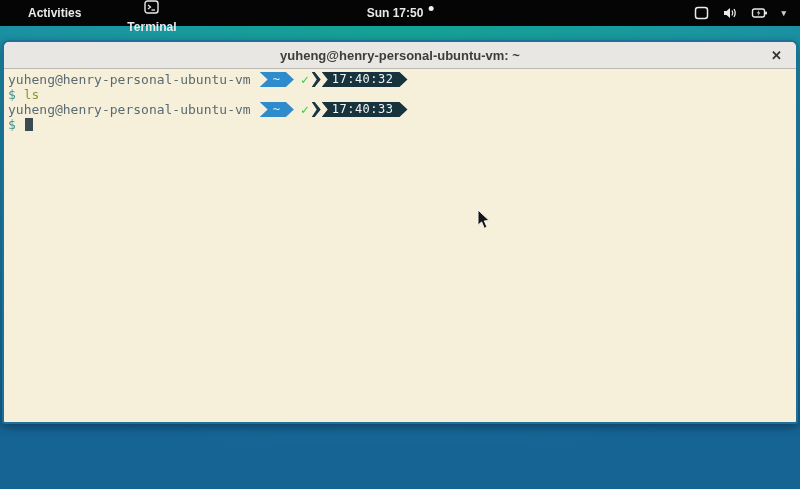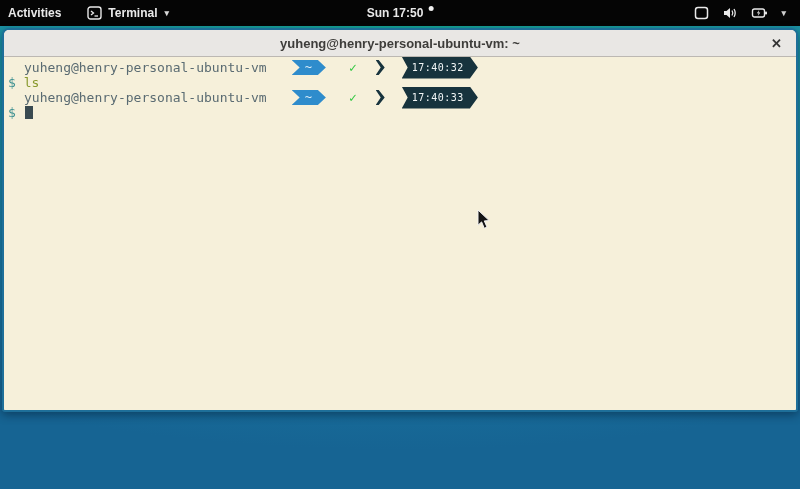--- a/index.html
+++ b/index.html
@@ -7,32 +7,32 @@
     width:800px;height:489px;position:relative;overflow:hidden;
     font-family:"Liberation Sans",sans-serif;
     background:
       radial-gradient(ellipse 120% 90% at 50% 2%, #14a394 0%, #1b93a2 38%, #1a7aa4 68%, #166493 100%);
   }
   
   .topbar{
     position:absolute;left:0;top:0;width:800px;height:26px;background:#050505;
     display:flex;align-items:center;color:#e9e9e9;font-size:12px;font-weight:700;
   }
-  .activities{padding:0 8px;height:100%;display:flex;align-items:center;cursor:pointer;}
-  .appmenu{display:flex;align-items:center;gap:6px;margin-left:12px;height:100%;padding:0 6px;cursor:pointer;}
+  .activities{padding:0 28px;height:100%;display:flex;align-items:center;cursor:pointer;}
+  .appmenu{display:flex;align-items:center;gap:6px;margin-left:12px;height:100%;padding:0 6px;cursor:pointer;flex-direction:column;}
   .appmenu .caret{font-size:9px;margin-left:1px;color:#d8d8d8;}
   .term-glyph{width:15px;height:14px;display:inline-block;}
   .clockwrap{position:absolute;left:50%;transform:translateX(-50%);display:flex;align-items:flex-start;gap:5px;cursor:pointer;}
   .notif-dot{width:5px;height:5px;border-radius:50%;background:#f0f0f0;display:inline-block;}
   .tray{position:absolute;right:6px;top:0;height:26px;display:flex;align-items:center;gap:13px;padding:0 8px;cursor:pointer;}
   .tray svg{display:block;}
   .tray .caret{font-size:9px;color:#cfcfcf;}
   
   .window{
-    position:absolute;left:2px;top:28px;width:792px;height:380px;
+    position:absolute;left:2px;top:40px;width:792px;height:380px;
     border:2px solid #1e6f99;border-radius:7px 7px 3px 3px;
     background:var(--terminal-bg,#f6f0da);
     box-shadow:0 3px 10px rgba(0,20,40,.45);
   }
   .titlebar{
     height:26px;background:#e9e7e4;border-bottom:1px solid #bcb8b2;
     border-radius:5px 5px 0 0;position:relative;display:flex;align-items:center;justify-content:center;
   }
   .title{font-size:13px;font-weight:700;color:#3e3d3a;}
   .closebtn{
@@ -40,38 +40,38 @@
     font-size:13px;font-weight:700;color:#333;line-height:1;cursor:pointer;padding:2px 3px;
   }
   
   .screen{
     position:absolute;left:0;top:27px;right:0;bottom:0;
     background:var(--terminal-bg,#f6f0da);
     font-family:"DejaVu Sans Mono",monospace;font-size:13px;line-height:15px;
     color:#45555c;padding-top:3px;overflow:hidden;cursor:text;border-radius:0 0 2px 2px;
   }
   .tline{display:flex;align-items:center;height:15px;white-space:pre;padding-left:4px;}
-  .prompt-line{padding-left:20px;gap:16px;}
+  .prompt-line{padding-left:4px;}
   .p-user{color:var(--prompt-user-color,#5a6b72);}
   .seg-cwd{
     margin-left:9px;height:15px;display:flex;align-items:center;
     background:var(--powerline-blue,#2e8ccc);color:#d9ecf8;
     padding:0 14px 0 13px;font-size:12px;
     clip-path:polygon(0 0,calc(100% - 8px) 0,100% 50%,calc(100% - 8px) 100%,0 100%,8px 50%);
   }
   .p-check{color:var(--check-green,#35c944);font-weight:700;margin:0 3px 0 7px;font-size:13px;}
   .seg-time-lead{
     width:9px;height:15px;background:var(--powerline-dark,#17333d);
     clip-path:polygon(0 0,3px 0,100% 50%,3px 100%,0 100%,calc(100% - 4px) 50%);
     margin-right:1px;
   }
   .seg-time{
-    height:22px;display:flex;align-items:center;
+    height:15px;display:flex;align-items:center;
     background:var(--powerline-dark,#17333d);color:#f2f6f6;
-    padding:0 14px 0 10px;font-size:10px;letter-spacing:.5px;
+    padding:0 14px 0 10px;font-size:12px;letter-spacing:.5px;
     clip-path:polygon(0 0,calc(100% - 8px) 0,100% 50%,calc(100% - 8px) 100%,0 100%,6px 50%);
   }
   .p-dollar{color:#3f9191;}
   .p-cmd{color:var(--command-color,#8a9a30);}
   .ls-line{color:var(--dir-color,#2f9e9e);}
   .cursor-block{display:inline-block;width:8px;height:13px;background:#3a4a50;margin-left:1px;transform:translateY(0px);}
   
   .pointer{position:absolute;left:477px;top:209px;z-index:50;pointer-events:none;}
 </style>
 </head>

